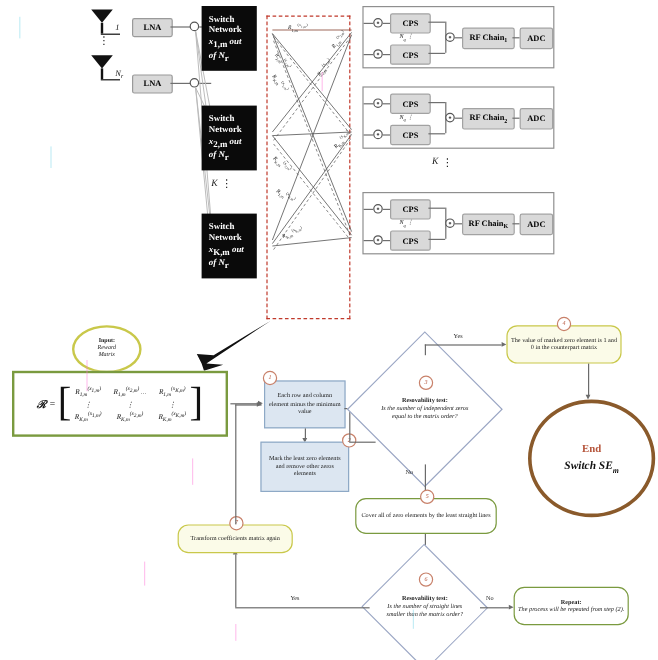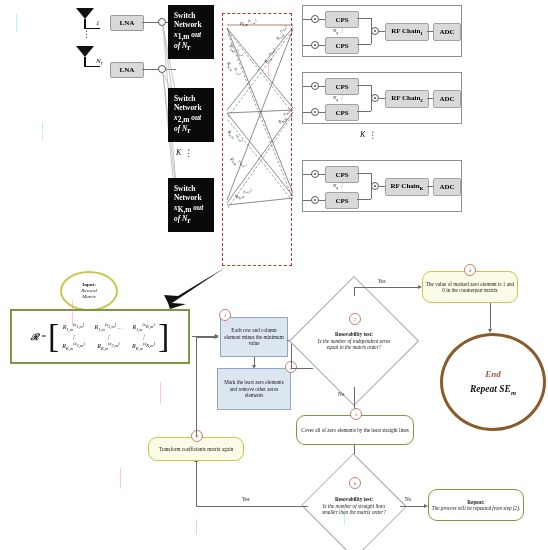--- a/index.html
+++ b/index.html
@@ -79,21 +79,21 @@
   .mvar{font-style:italic;font-weight:bold;font-size:9px;margin-right:3px;}
   .brk{font-size:34px;font-weight:200;line-height:0;}
   .mgrid{display:grid;grid-template-columns:repeat(3,auto);column-gap:10px;row-gap:1px;
          padding:0 3px;text-align:center;}
   .mcell{font-size:6px;font-style:italic;white-space:nowrap;}
   .mcell sup{font-size:4.4px;} .mcell sub{font-size:4.4px;}
 
   
   .endc{border:3px solid #8a5a2b;border-radius:50%;background:#fff;
         display:flex;flex-direction:column;align-items:center;justify-content:center;}
-  .endc .e1{font-style:italic;font-weight:bold;font-size:9px;color:#b5543a;}
+  .endc .e1{font-weight:bold;font-size:9px;color:#b5543a;}
   .endc .e2{font-style:italic;font-weight:bold;font-size:9.5px;color:#111;margin-top:5px;}
 
   
   .cursor{position:absolute;}
 
   
   .tick{position:absolute;width:1px;background:#ff7ad9;opacity:.45;}
   .tickc{position:absolute;width:1px;background:#7fd8e8;opacity:.45;}
 </style>
 </head>
@@ -348,21 +348,21 @@
       <div class="ftxt">The value of marked zero element is 1 and 0 in the counterpart matrix</div>
     </div>
     <div class="abs stepnum" style="left:464px;top:-1px;width:10px;height:10px;">4</div>
 
     <div class="arrow ah abs" style="left:518px;top:22px;width:0px;"></div>
     <div class="arrow av abs" style="left:490px;top:38px;height:28px;"></div>
     <div class="tri d abs" style="left:487.6px;top:64px;"></div>
 
     <div class="abs endc" style="left:440px;top:68px;width:100px;height:92px;">
       <div class="e1">End</div>
-      <div class="e2"><span>Repeat SE</span><sub style="font-size:6.5px">m</sub></div>
+      <div class="e2"><span>Switch SE</span><sub style="font-size:6.5px">m</sub></div>
     </div>
 
     <div class="arrow av abs" style="left:354px;top:122px;height:26px;"></div>
     <div class="tri d abs" style="left:351.6px;top:146px;"></div>
     <div class="abs yn" style="left:338px;top:126px;">No</div>
 
     <div class="abs fnode fgreen" style="left:296px;top:150px;width:118px;height:30px;">
       <div class="ftxt">Cover all of zero elements by the least straight lines</div>
     </div>
     <div class="abs stepnum" style="left:350px;top:143px;width:10px;height:10px;">5</div>

